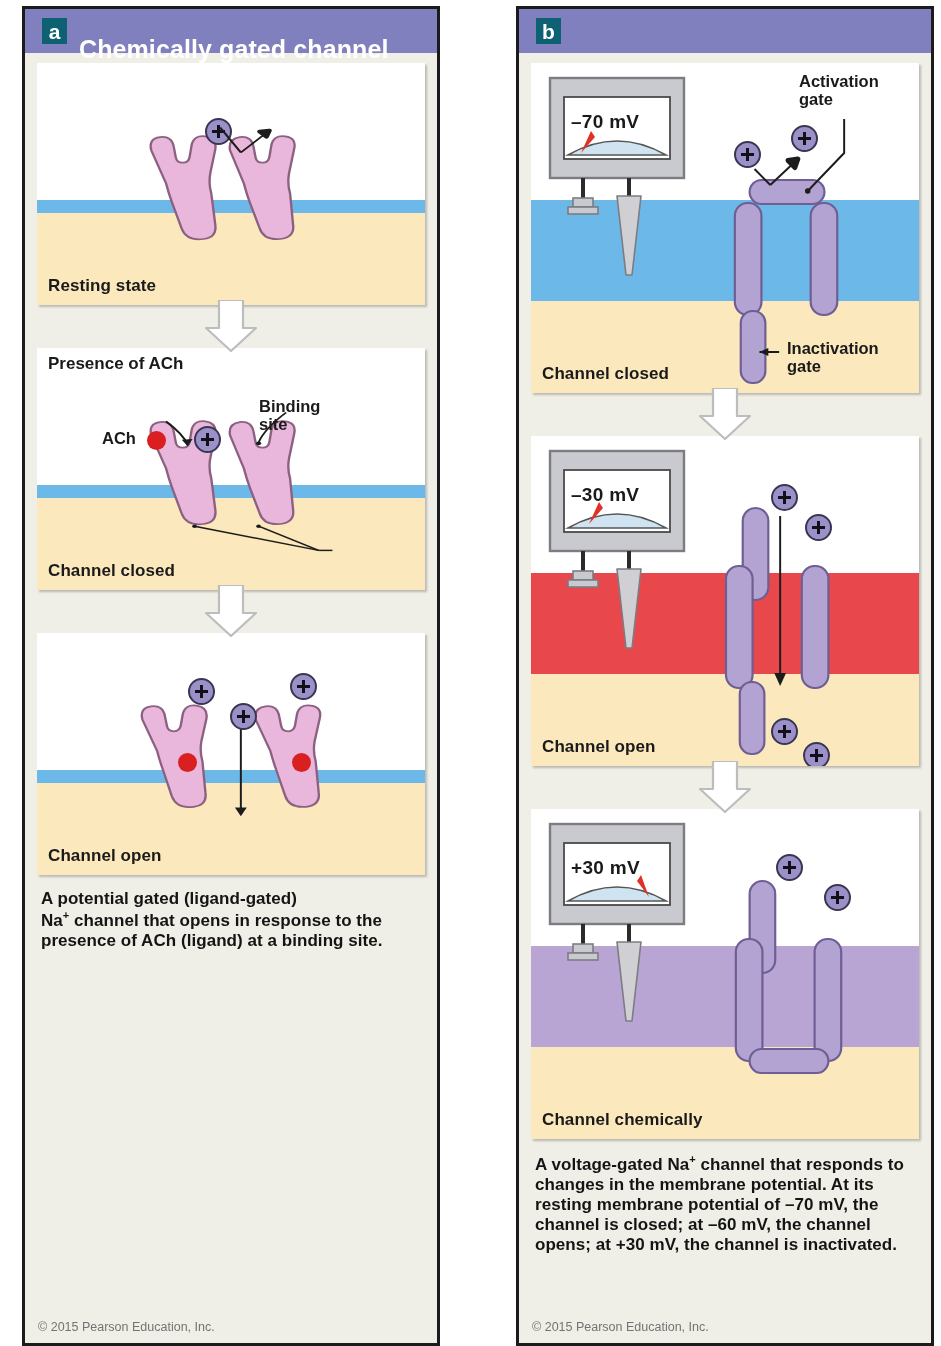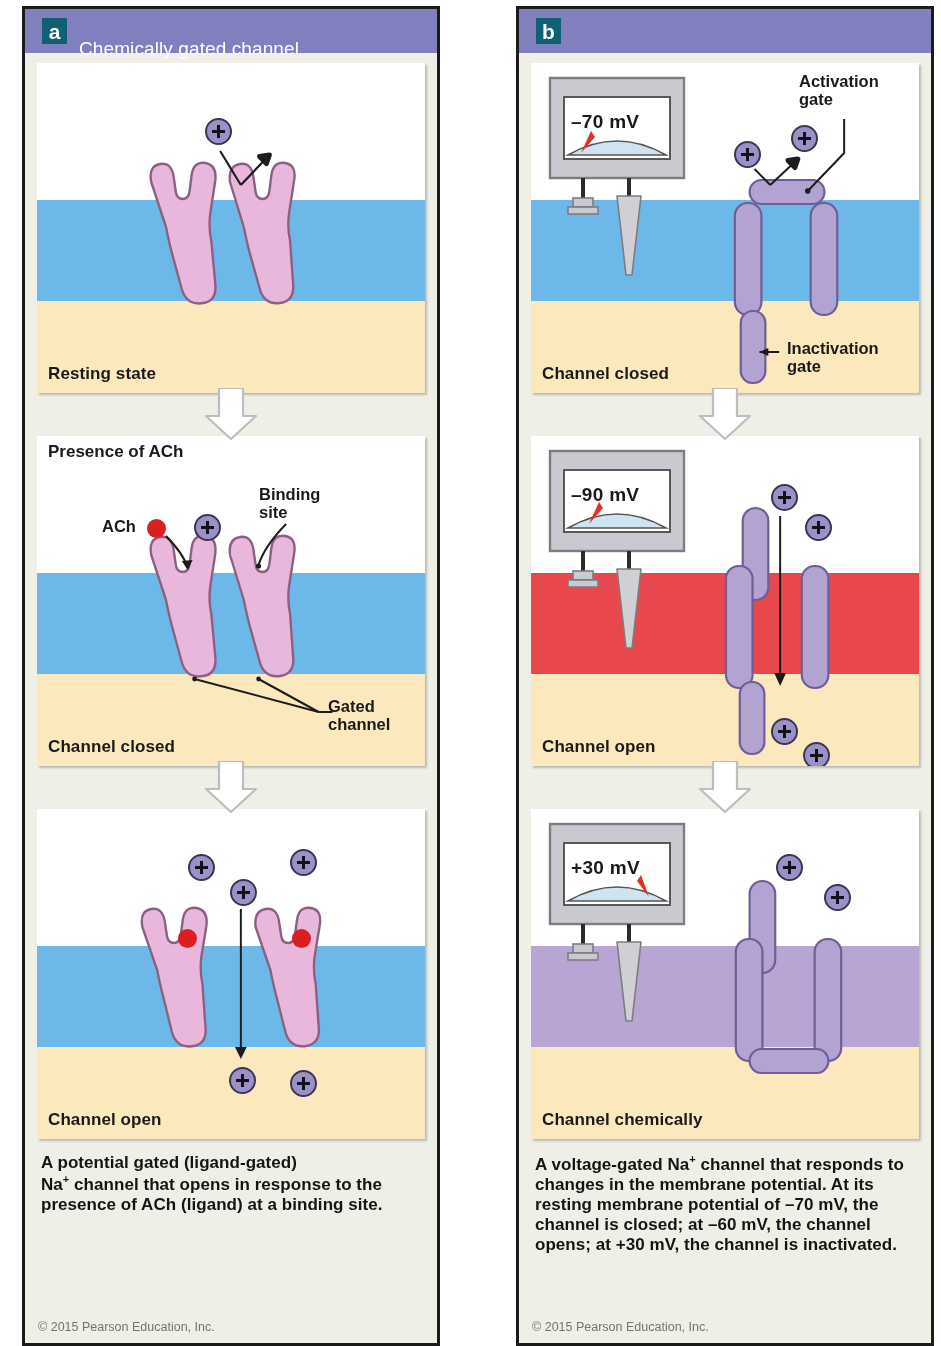--- a/index.html
+++ b/index.html
@@ -28,28 +28,28 @@
     box-sizing:border-box;
   }
   .panel-badge{
     background:#0E6073;color:#ffffff;
     font-weight:bold;font-size:21px;line-height:1;
     width:25px;height:26px;
     display:flex;align-items:center;justify-content:center;
     box-sizing:border-box;
   }
   .panel-title{
-    color:#ffffff;font-weight:normal;font-size:19px;letter-spacing:.1px;margin-top:36px;
+    color:#ffffff;font-weight:bold;font-size:25px;letter-spacing:.1px;margin-top:36px;
   }
   .stages{padding:10px 12px 0 12px;box-sizing:border-box;}
 
   
   .stage{
     position:relative;
-    width:100%;height:330px;
+    width:100%;height:242px;
     background:#ffffff;
     box-shadow:1.5px 1.5px 2px rgba(0,0,0,.22);
     overflow:hidden;
   }
   .panel-b .stage{height:330px;}
   .extracell{position:absolute;left:0;right:0;top:0;background:#ffffff;}
   .membrane{position:absolute;left:0;right:0;}
   .cytosol{position:absolute;left:0;right:0;bottom:0;background:#FBE8BC;}
 
   .state-label{
@@ -307,21 +307,21 @@
             <rect x="17" y="22" width="106" height="62" fill="#FFFFFF" stroke="#4a4a4a" stroke-width="1.8"></rect>
             <path d="M21 80 Q70 52 119 80 Z" fill="#CFE4F0" stroke="#555" stroke-width="1.6"></path>
             <path d="M42 76 L52 54 L56 60 Z" fill="#E03127"></path>
             <rect x="34" y="103" width="4" height="20" fill="#2b2b2b"></rect>
             <rect x="26" y="123" width="20" height="9" fill="#C9CACF" stroke="#7C7C82" stroke-width="1.6"></rect>
             <rect x="21" y="132" width="30" height="7" fill="#C9CACF" stroke="#7C7C82" stroke-width="1.6"></rect>
             <rect x="80" y="103" width="4" height="18" fill="#2b2b2b"></rect>
             <path d="M70 121 H94 L85 200 H79 Z" fill="#CFCFD4" stroke="#7C7C82" stroke-width="1.6" stroke-linejoin="round"></path>
           </svg>
         </div>
-        <div class="note" style="left:40px;top:49px;font-size:19px;letter-spacing:.3px;">–90 mV</div>
+        <div class="note" style="left:40px;top:49px;font-size:19px;letter-spacing:.3px;">–30 mV</div>
 
         <svg class="ov" viewBox="0 0 394 330" preserveAspectRatio="none">
           <rect x="215" y="72" width="26" height="92" rx="13" fill="#B2A3D2" stroke="#6E5E93" stroke-width="2.2"></rect>
           <rect x="198" y="130" width="27" height="122" rx="13" fill="#B2A3D2" stroke="#6E5E93" stroke-width="2.2"></rect>
           <rect x="275" y="130" width="27" height="122" rx="13" fill="#B2A3D2" stroke="#6E5E93" stroke-width="2.2"></rect>
           <rect x="212" y="246" width="25" height="72" rx="12" fill="#B2A3D2" stroke="#6E5E93" stroke-width="2.2"></rect>
         </svg>
 
         <div class="ion" style="left:240px;top:48px;"></div>
         <div class="ion" style="left:274px;top:78px;"></div>

